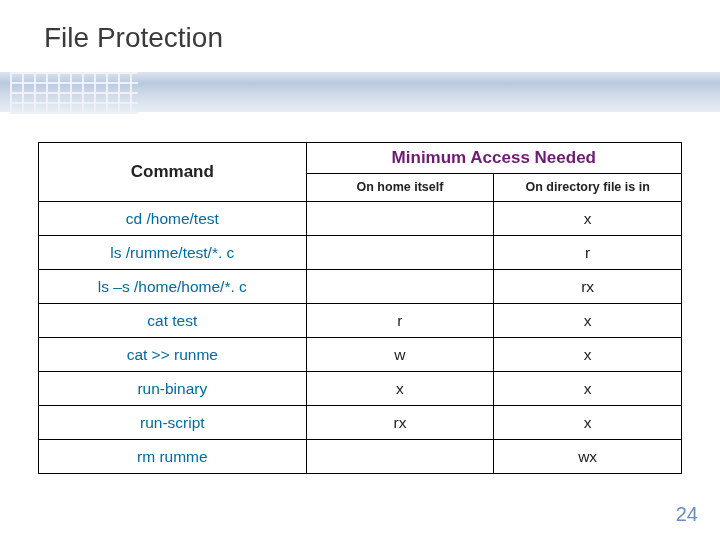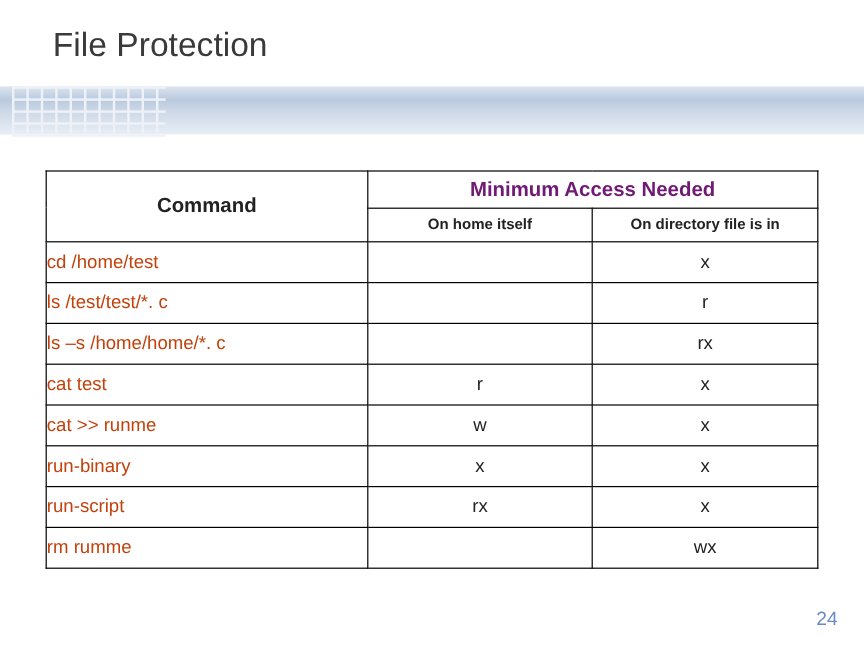--- a/index.html
+++ b/index.html
@@ -11,23 +11,23 @@
 .grid-block .v{position:absolute;top:0;height:100%;width:2px;background:#eef2f8}
 .title{position:absolute;left:44px;top:22px;font-size:28px;font-weight:normal;color:#3a3a3a}
 .tbl{position:absolute;left:38px;top:142px;border-collapse:collapse;width:644px;background:#fff}
 .tbl td,.tbl th{border:1.5px solid #000;padding:0;vertical-align:middle}
 .tbl .col-cmd{width:268px}
 .tbl .col-a{width:188px}
 .tbl .col-b{width:188px}
 .hdr-cmd{font-size:17px;color:#222;height:58px}
 .hdr-span{text-align:center;font-size:17px;color:#701a75;height:28px}
 .sub{text-align:center;font-size:12.5px;color:#222;height:26px}
-.cmd{padding-left:10px;font-size:15.5px;color:#c2410c;height:33px;text-align:left}
+.cmd{padding-left:10px;font-size:15.5px;color:#0369a1;height:33px;text-align:center}
 .val{text-align:center;font-size:15.5px;color:#222;height:33px}
-.pg{position:absolute;right:22px;bottom:14px;font-size:16px;color:#6a8bc2}
+.pg{position:absolute;right:22px;bottom:14px;font-size:20px;color:#6a8bc2}
 </style>
 </head>
 <body>
 <div class="slide">
 
 <div class="bg-band"></div>
 <div class="grid-block">
   <div class="h" style="top:0"></div>
       <div class="h" style="top:10px"></div>
   <div class="h" style="top:20px"></div>
@@ -62,21 +62,21 @@
   <tr>
     <th class="sub">On home itself</th>
     <th class="sub">On directory file is in</th>
   </tr>
   <tr>
     <td class="cmd">cd /home/test</td>
     <td class="val"></td>
     <td class="val">x</td>
   </tr>
   <tr>
-    <td class="cmd">ls /test/test/*. c</td>
+    <td class="cmd">ls /rumme/test/*. c</td>
     <td class="val"></td>
     <td class="val">r</td>
   </tr>
   <tr>
     <td class="cmd">ls –s /home/home/*. c</td>
     <td class="val"></td>
     <td class="val">rx</td>
   </tr>
   <tr>
     <td class="cmd">cat test</td>

